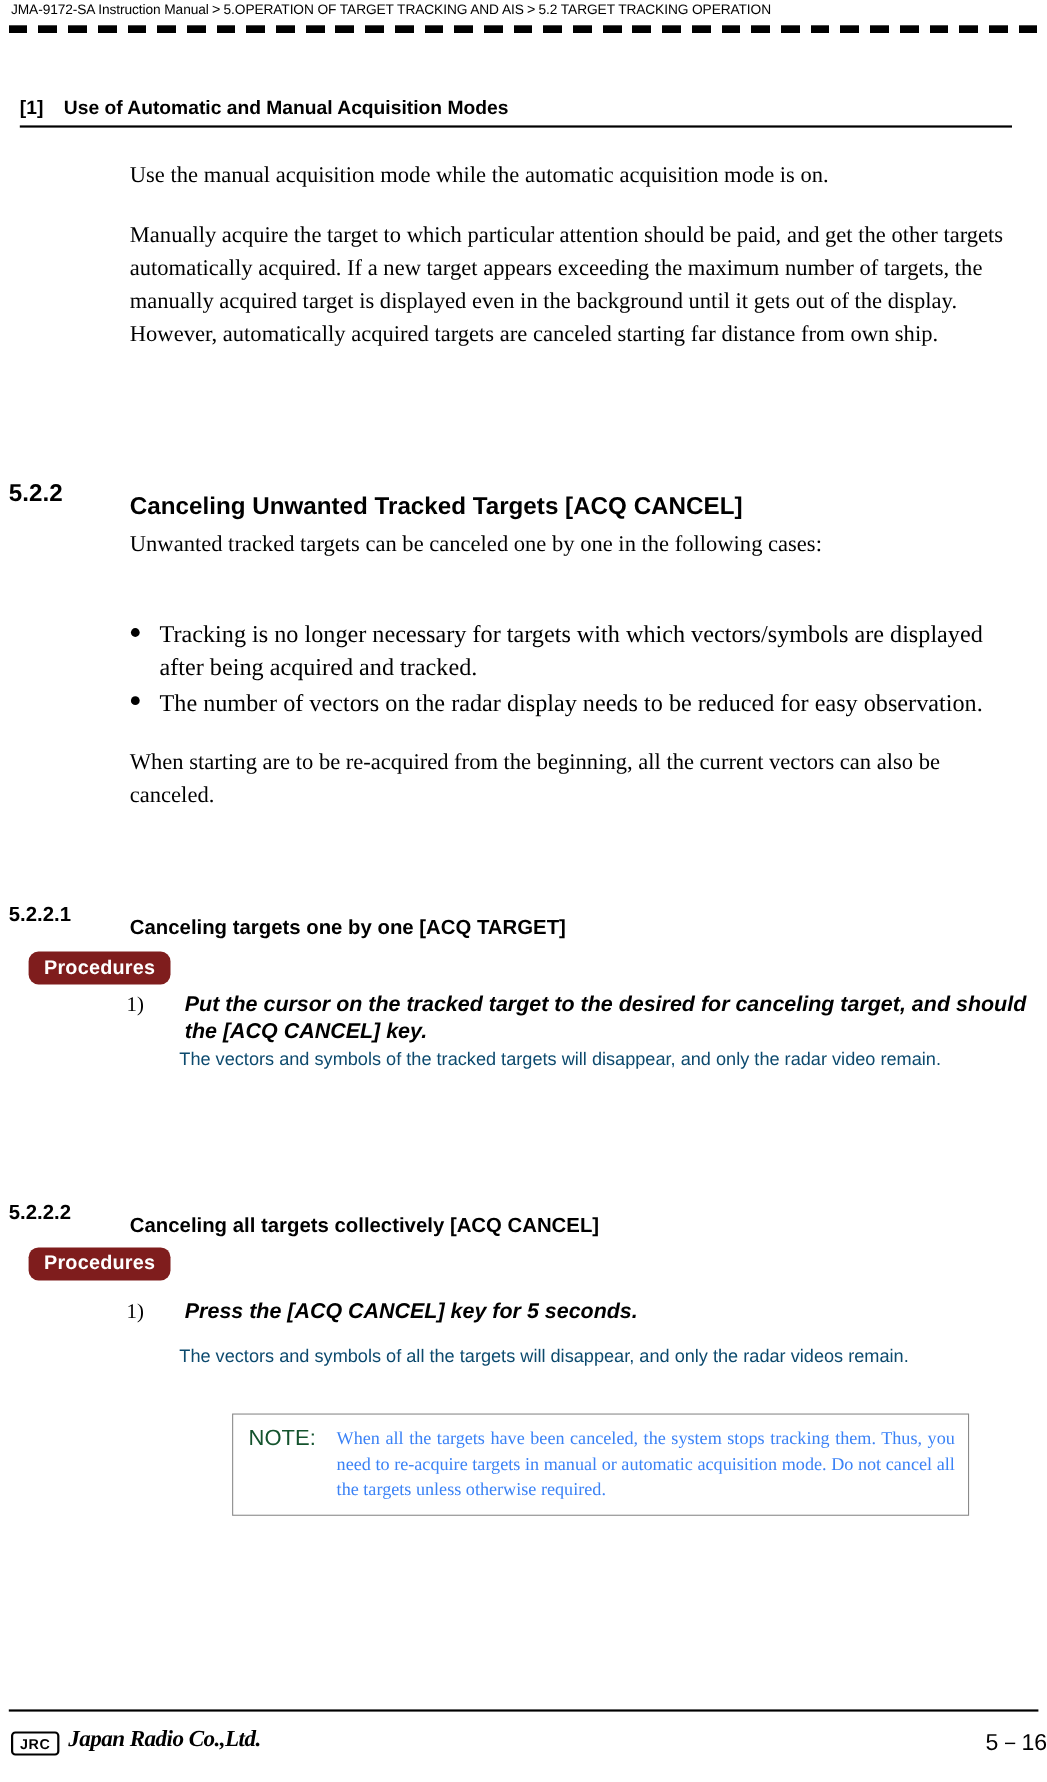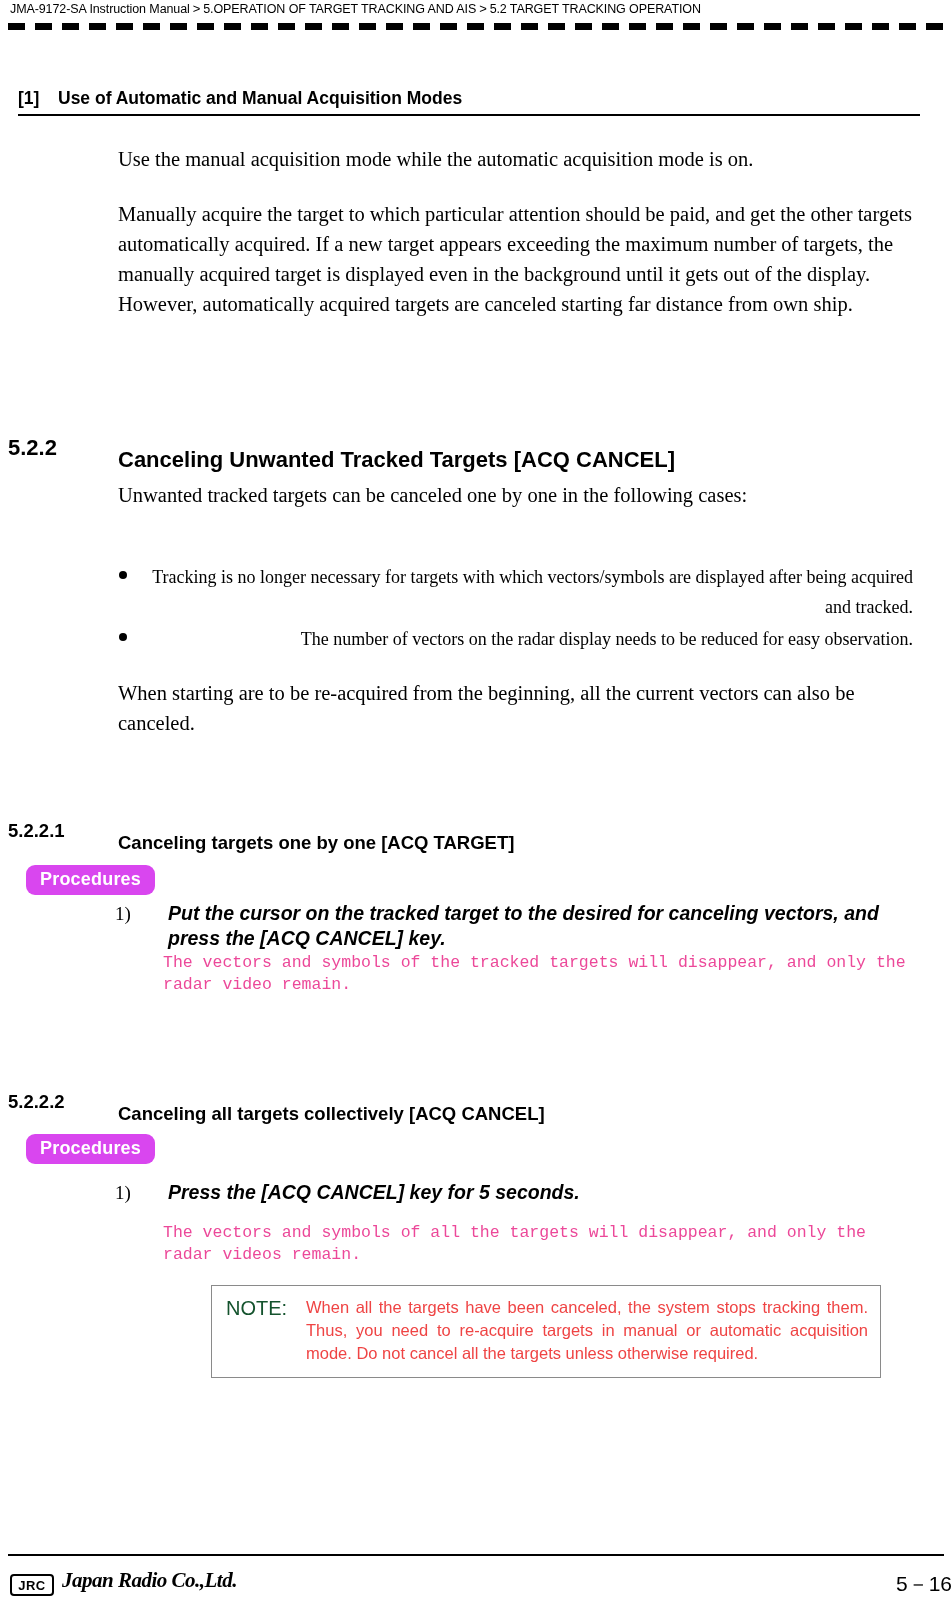--- a/index.html
+++ b/index.html
@@ -117,40 +117,39 @@
   
   .bullet-list {
     position: absolute;
     left: 113px;
     top: 562px;
     width: 800px;
   }
   .bullet-row {
     position: relative;
     font-family: "Liberation Serif", serif;
-    font-size: 18px;
+    font-size: 22px;
     line-height: 30px;
     padding-left: 32px;
     margin-bottom: 2px;
-    text-align: right;
   }
   .bullet-row .dot {
     position: absolute;
     left: 6px;
     top: 9px;
     width: 8px;
     height: 8px;
     background: #000;
     border-radius: 50%;
   }
 
   
   .proc-badge {
     position: absolute;
-    background: #d946ef;
+    background: #7f1d1d;
     color: #ffffff;
     font-family: "Liberation Sans", sans-serif;
     font-weight: bold;
     font-size: 18px;
     border-radius: 9px;
     padding: 4px 14px 5px 14px;
     letter-spacing: 0.2px;
   }
   #badge-1 { left: 26px; top: 865px; }
   #badge-2 { left: 26px; top: 1134px; }
@@ -176,24 +175,24 @@
     font-weight: bold;
     font-style: italic;
     font-size: 19.5px;
     line-height: 25px;
   }
   #step-1 { left: 115px; top: 901px; }
   #step-2 { left: 115px; top: 1180px; }
 
   .step-note {
     position: absolute;
-    font-family: Liberation Mono, monospace;
+    font-family: Liberation Sans, sans-serif;
     font-size: 16.5px;
     line-height: 22px;
-    color: #ec4899;
+    color: #0c4a6e;
   }
   #note-1 { left: 163px; top: 952px; width: 760px; }
   #note-2 { left: 163px; top: 1222px; width: 760px; }
 
   
   .note-box {
     position: absolute;
     left: 211px;
     top: 1285px;
     width: 670px;
@@ -206,26 +205,26 @@
     font-family: "Liberation Sans", sans-serif;
     font-size: 20px;
     color: #14532d;
     width: 86px;
     flex: 0 0 86px;
     padding-left: 6px;
     box-sizing: border-box;
     line-height: 24px;
   }
   .note-text {
-    font-family: Liberation Sans, sans-serif;
+    font-family: Liberation Serif, serif;
     font-size: 16.5px;
     line-height: 23px;
     text-align: justify;
     text-align-last: left;
-    color: #ef4444;
+    color: #3b82f6;
     flex: 1;
     padding-right: 4px;
   }
 
   
   .footer {
     position: absolute;
     left: 0;
     bottom: 0;
     width: 952px;
@@ -317,21 +316,21 @@
 
 <div class="sec-head" id="h-5221">
   <span class="s-num">5.2.2.1</span>
   <span class="s-title">Canceling targets one by one [ACQ TARGET]</span>
 </div>
 
 <div class="proc-badge" id="badge-1">Procedures</div>
 
 <div class="step" id="step-1">
   <span class="step-num">1)</span>
-  <span class="step-text">Put the cursor on the tracked target to the desired for canceling vectors, and press the [ACQ CANCEL] key.</span>
+  <span class="step-text">Put the cursor on the tracked target to the desired for canceling target, and should the [ACQ CANCEL] key.</span>
 </div>
 <div class="step-note" id="note-1">The vectors and symbols of the tracked targets will disappear, and only the radar video remain.</div>
 
 <div class="sec-head" id="h-5222">
   <span class="s-num">5.2.2.2</span>
   <span class="s-title">Canceling all targets collectively [ACQ CANCEL]</span>
 </div>
 
 <div class="proc-badge" id="badge-2">Procedures</div>
 

